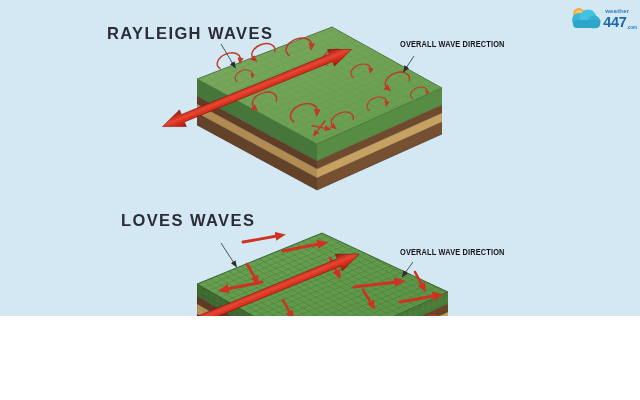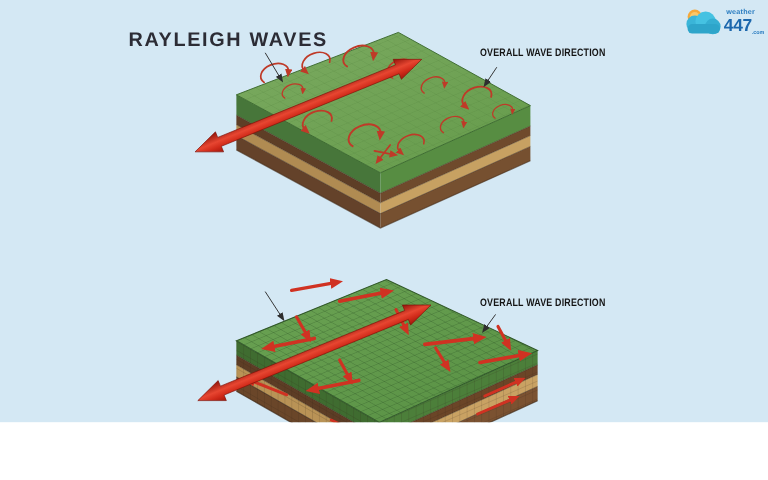--- a/index.html
+++ b/index.html
@@ -1,18 +1,18 @@
 <!DOCTYPE html>
 <html><head>
 <meta charset="utf-8">
 <style>
   html,body{margin:0;padding:0;}
   .canvas{
     position:relative;
-    width:640px;height:352px;
+    width:640px;height:316px;
     background:#d4e8f4;
     overflow:hidden;
     font-family:"Liberation Sans",sans-serif;
   }
   .scene{position:absolute;inset:0;}
   .fig-title{
     position:absolute;
     font-size:16.5px;
     font-weight:600;
     letter-spacing:1.4px;
@@ -188,20 +188,21 @@
 
     <g transform="translate(505,382)">
       <path d="M0,-13 C1.5,-4 4,-1.5 13,0 C4,1.5 1.5,4 0,13 C-1.5,4 -4,1.5 -13,0 C-4,-1.5 -1.5,-4 0,-13 Z" fill="#ffffff" opacity="0.7"></path>
       <path d="M0,-6 C0.8,-2 2,-0.8 6,0 C2,0.8 0.8,2 0,6 C-0.8,2 -2,0.8 -6,0 C-2,-0.8 -0.8,-2 0,-6 Z" fill="#ffffff" opacity="0.85"></path>
     </g>
   </svg>
 
   <div class="fig-title title-rayleigh">RAYLEIGH WAVES</div>
   <div class="dir-label dir-label-1">OVERALL WAVE DIRECTION</div>
 
+  <div class="fig-title title-love">LOVES WAVES</div>
   <div class="dir-label dir-label-2">OVERALL WAVE DIRECTION</div>
 
   <div class="logo">
     <svg width="36" height="28" viewBox="0 0 36 28">
       <circle cx="13" cy="9" r="6" fill="#f5a93b"></circle>
       <circle cx="13" cy="9" r="4" fill="#fbc768"></circle>
       <g>
         <circle cx="13" cy="15" r="7" fill="#3ab5d8"></circle>
         <circle cx="22" cy="13" r="8.5" fill="#45c2e2"></circle>
         <circle cx="28" cy="17" r="6.5" fill="#35aed2"></circle>

